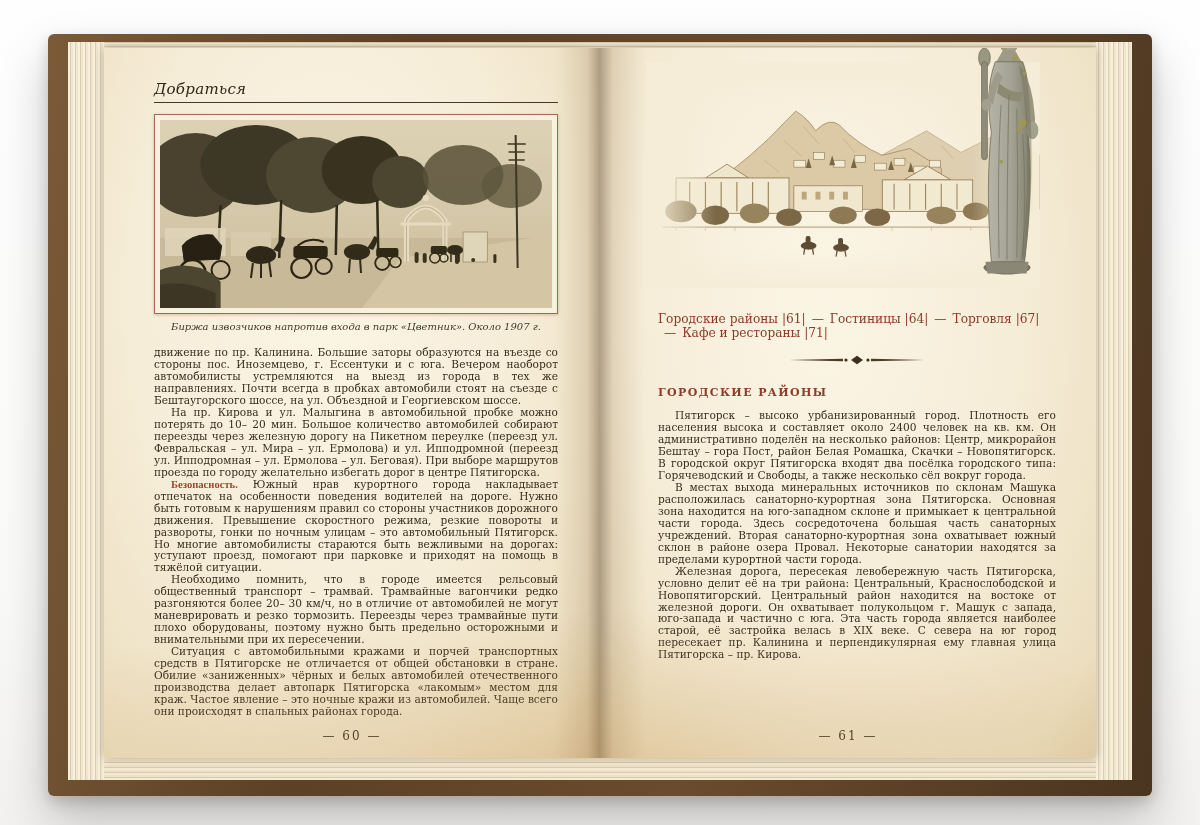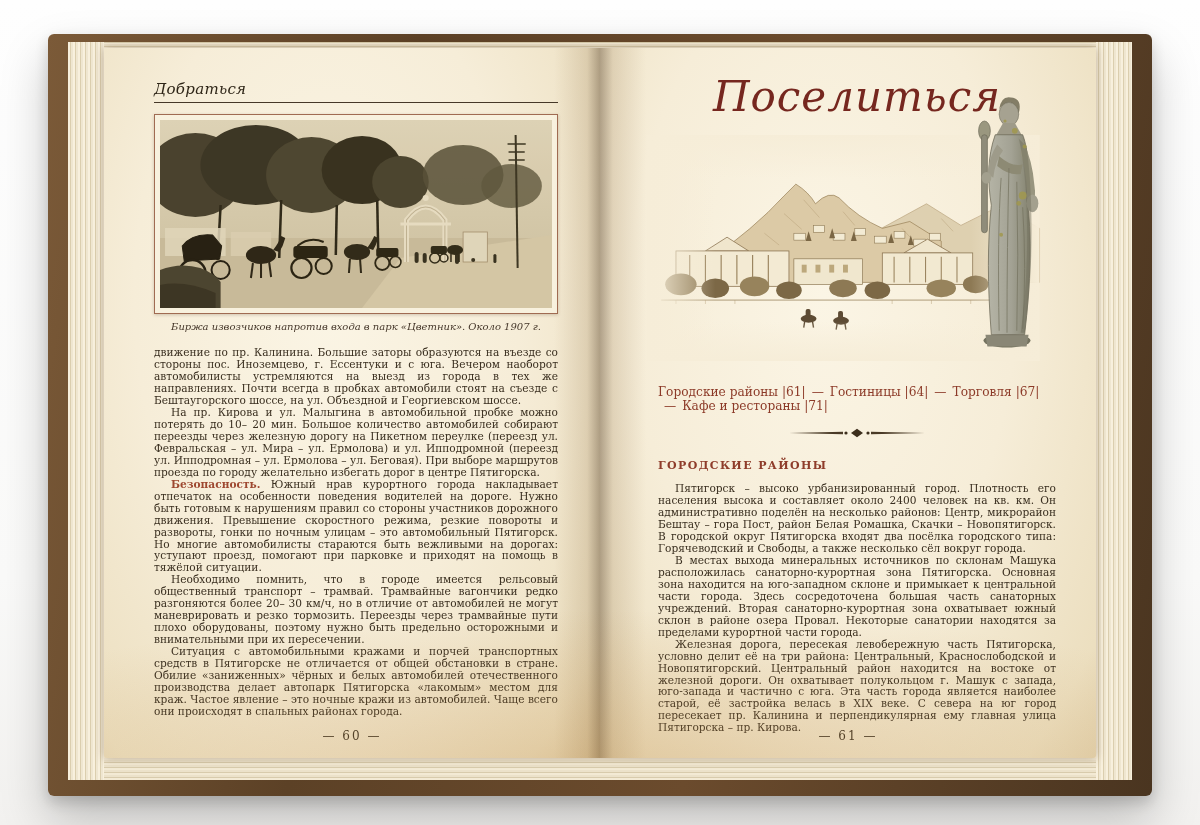--- a/index.html
+++ b/index.html
@@ -43,21 +43,21 @@
     border-bottom:1px solid #463828;margin-bottom:11px;letter-spacing:.3px;
   }
   .photo-frame{border:1px solid #a06b52;background:#f8f1de;padding:5px;box-sizing:border-box;
     box-shadow:0 1px 3px rgba(90,60,30,.25);}
   .photo-frame svg{display:block;width:100%;height:188px;}
   .photo-caption{text-align:center;font-style:italic;font-size:10px;color:#45372a;margin:7px 0 15px;}
 
   .bodytext p{margin:0;text-indent:17px;font-size:10.6px;line-height:1.13;
     text-align:justify;color:#392e1f;}
   .bodytext p.first{text-indent:0;}
-  .safety{color:#9e4830;font-weight:bold;}
+  .safety{color:#9e4830;font-weight:bold;font-family:Liberation Serif, serif;}
 
   .page-number{position:absolute;bottom:15px;left:0;right:0;text-align:center;
     font-size:12px;color:#3d3222;letter-spacing:2px;}
 
   .chapter-title{
     text-align:center;font-style:italic;font-weight:normal;font-size:42px;
     color:#76271f;margin:24px 0 0 0;letter-spacing:1px;
   }
   .illustration-wrap{position:relative;height:232px;margin-top:4px;}
   .engraving{position:absolute;left:-16px;top:10px;width:402px;height:226px;}
@@ -183,21 +183,20 @@
             <p>Необходимо помнить, что в городе имеется рельсовый общественный транспорт – трамвай. Трамвайные вагончики редко разгоняются более 20– 30 км/ч, но в отличие от автомобилей не могут маневрировать и резко тормозить. Переезды через трамвайные пути плохо оборудованы, поэтому нужно быть предельно осторожными и внимательными при их пересечении.</p>
             <p>Ситуация с автомобильными кражами и порчей транспортных средств в Пятигорске не отличается от общей обстановки в стране. Обилие «заниженных» чёрных и белых автомобилей отечественного производства делает автопарк Пятигорска «лакомым» местом для краж. Частое явление – это ночные кражи из автомобилей. Чаще всего они происходят в спальных районах города.</p>
           </div>
 
           <div class="page-number">— 60 —</div>
         </div>
       </div>
 
       <div class="page rightp">
         <div class="content">
-          <h1 class="chapter-title">Поселиться</h1>
 
           <div class="illustration-wrap">
             <svg class="engraving" viewBox="0 0 400 230">
               <defs>
                 <linearGradient id="fL" x1="0" y1="0" x2="1" y2="0">
                   <stop offset="0" stop-color="#f6edd8"></stop>
                     <stop offset="1" stop-color="#f6edd8" stop-opacity="0"></stop>
                 </linearGradient>
                 <linearGradient id="fR" x1="1" y1="0" x2="0" y2="0">
                   <stop offset="0" stop-color="#f6edd8"></stop>

